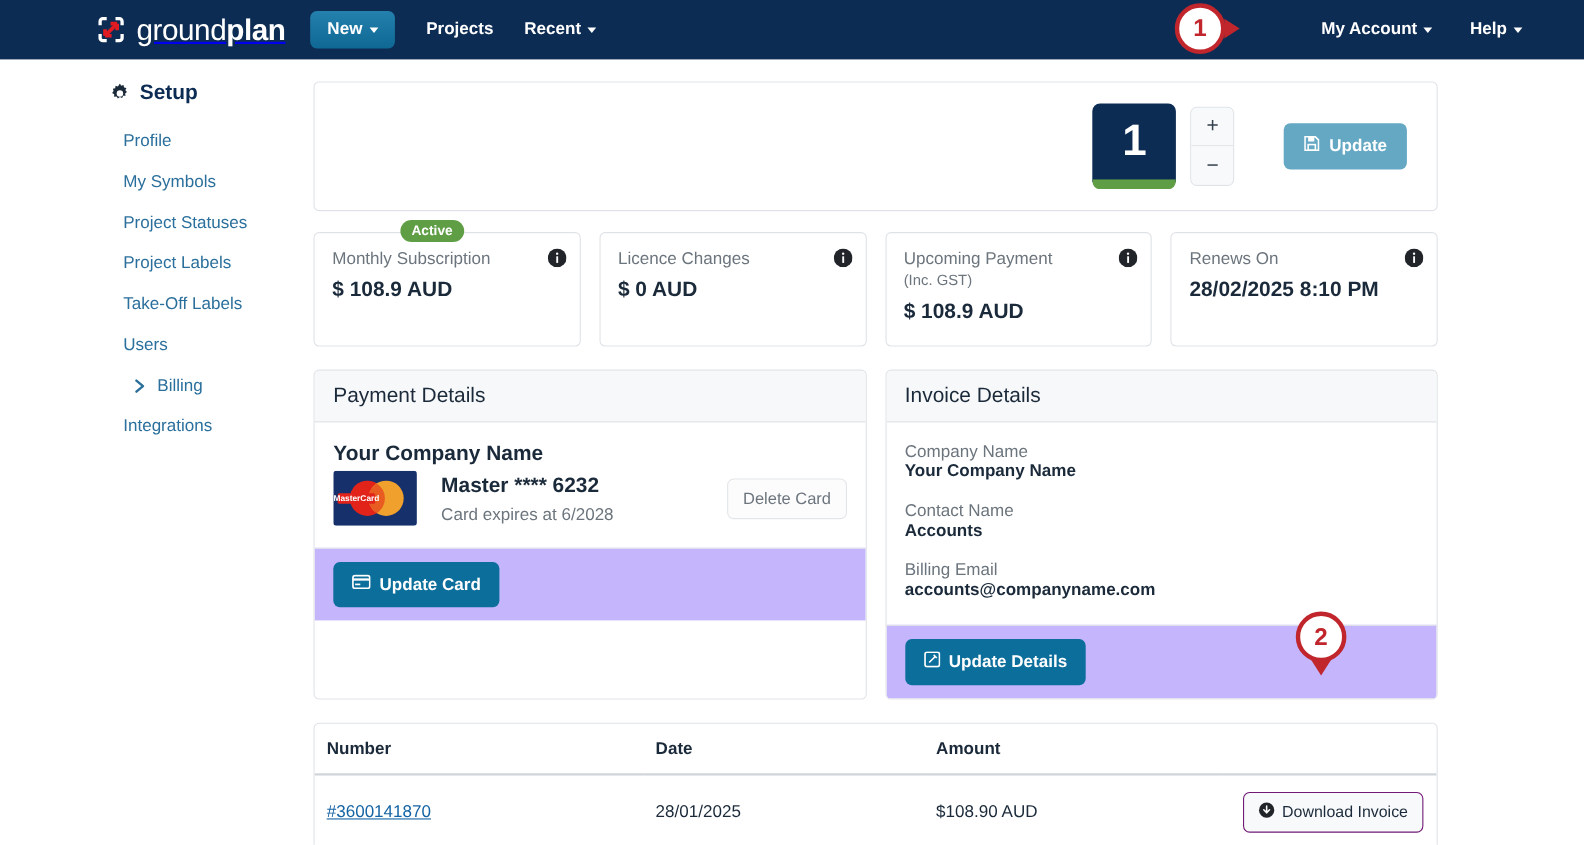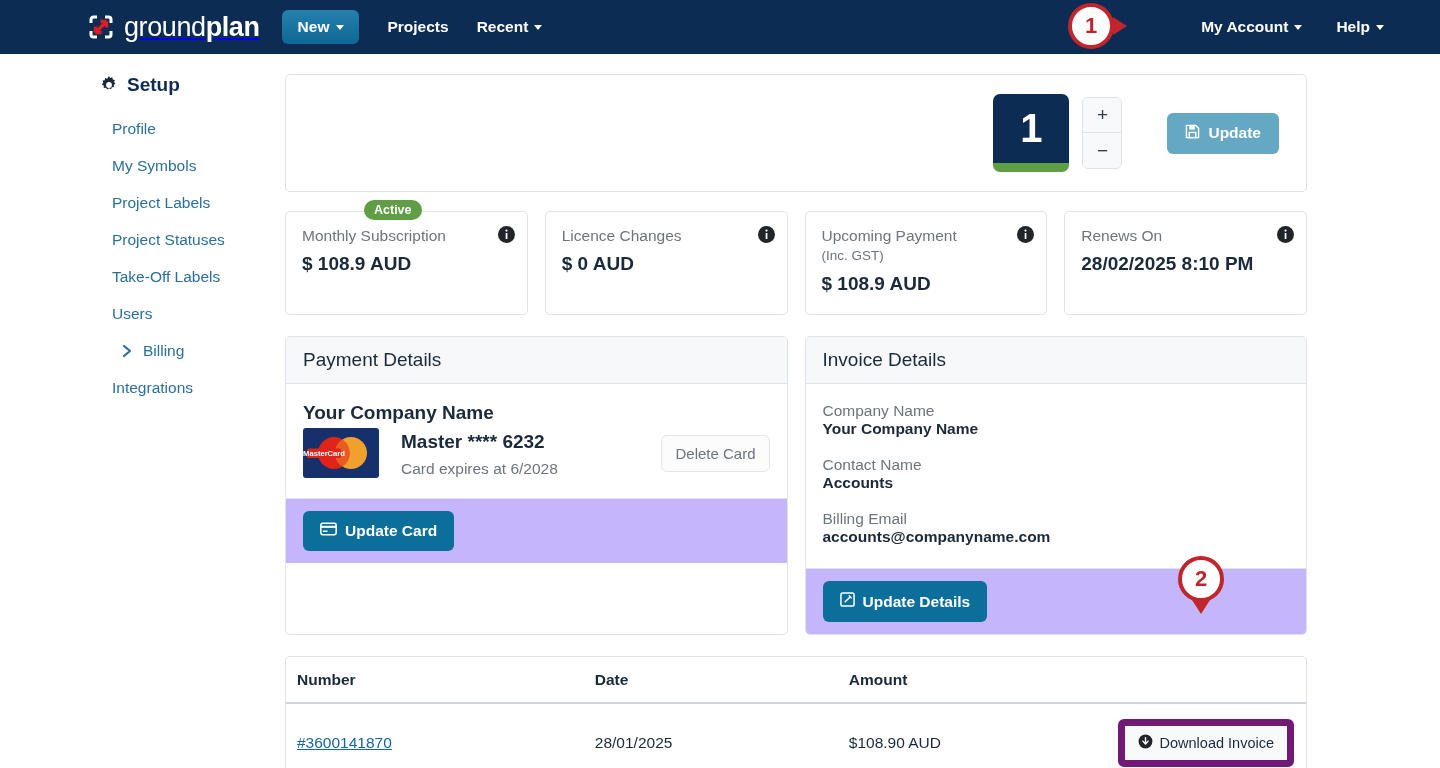--- a/index.html
+++ b/index.html
@@ -206,21 +206,21 @@
   }
   tbody td {
     font-size: 15.5px; color: #1b2a3a; padding: 15px 10px 14px;
     border-bottom: 1px solid #e6e9ec;
   }
   thead th:first-child, tbody td:first-child { padding-left: 11px; }
   .col-num { width: 300px; } .col-date { width: 255px; } .col-amt { width: 270px; }
   .inv-link { color: #1464a5; text-decoration: underline; cursor: pointer; }
   .td-action { text-align: right; padding-right: 12px; }
   .btn-dl {
-    background: #f8f9fa; border: 7px solid #701a75; color: #1b2a3a;
+    background: #f8f9fa; border: 1px solid #701a75; color: #1b2a3a;
     font-size: 14.5px; padding: 8px 13px; border-radius: 6px; cursor: pointer;
     font-family: inherit; display: inline-flex; align-items: center; gap: 7px;
     white-space: nowrap;
   }
 </style>
 </head>
 <body>
 
 <div class="navbar">
   <a class="brand" href="#">
@@ -280,22 +280,22 @@
         <svg viewBox="0 0 16 16" width="18" height="18">
           <path fill="#1b2a3a" d="M8 0l1 1.7 1.9-.5.5 1.9 1.9.5-.9 1.7 1.3 1.4-1.5 1.2.4 1.9-2 .1-.8 1.8-1.8-.9-1.6 1.2-1.1-1.6-2 .2.1-2-1.7-1 1.2-1.6-.6-1.9 1.9-.4.3-2 1.9.7z"></path>
           <circle cx="8" cy="8" r="2.6" fill="#ffffff"></circle>
         </svg>
       </span>
       <span>Setup</span>
     </div>
 
     <a class="side-item" href="#"><span>Profile</span></a>
     <a class="side-item" href="#"><span>My Symbols</span></a>
+    <a class="side-item" href="#"><span>Project Statuses</span></a>
     <a class="side-item" href="#"><span>Project Labels</span></a>
-    <a class="side-item" href="#"><span>Project Statuses</span></a>
     <a class="side-item" href="#"><span>Take-Off Labels</span></a>
     <a class="side-item" href="#"><span>Users</span></a>
     <a class="side-item sub" href="#">
       <span class="chev-icon">
         <svg viewBox="0 0 11 14" width="11" height="14">
             <path d="M2 2 L8 7 L2 12" fill="none" stroke="#2b6f9c" stroke-width="2.2" stroke-linecap="round" stroke-linejoin="round"></path>
           </svg>
       </span>
       <span>Billing</span>
     </a>

